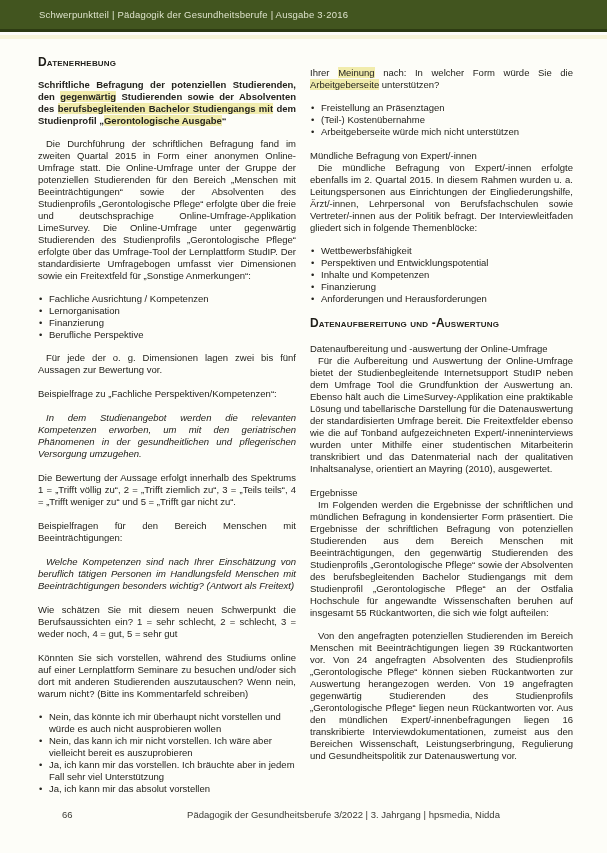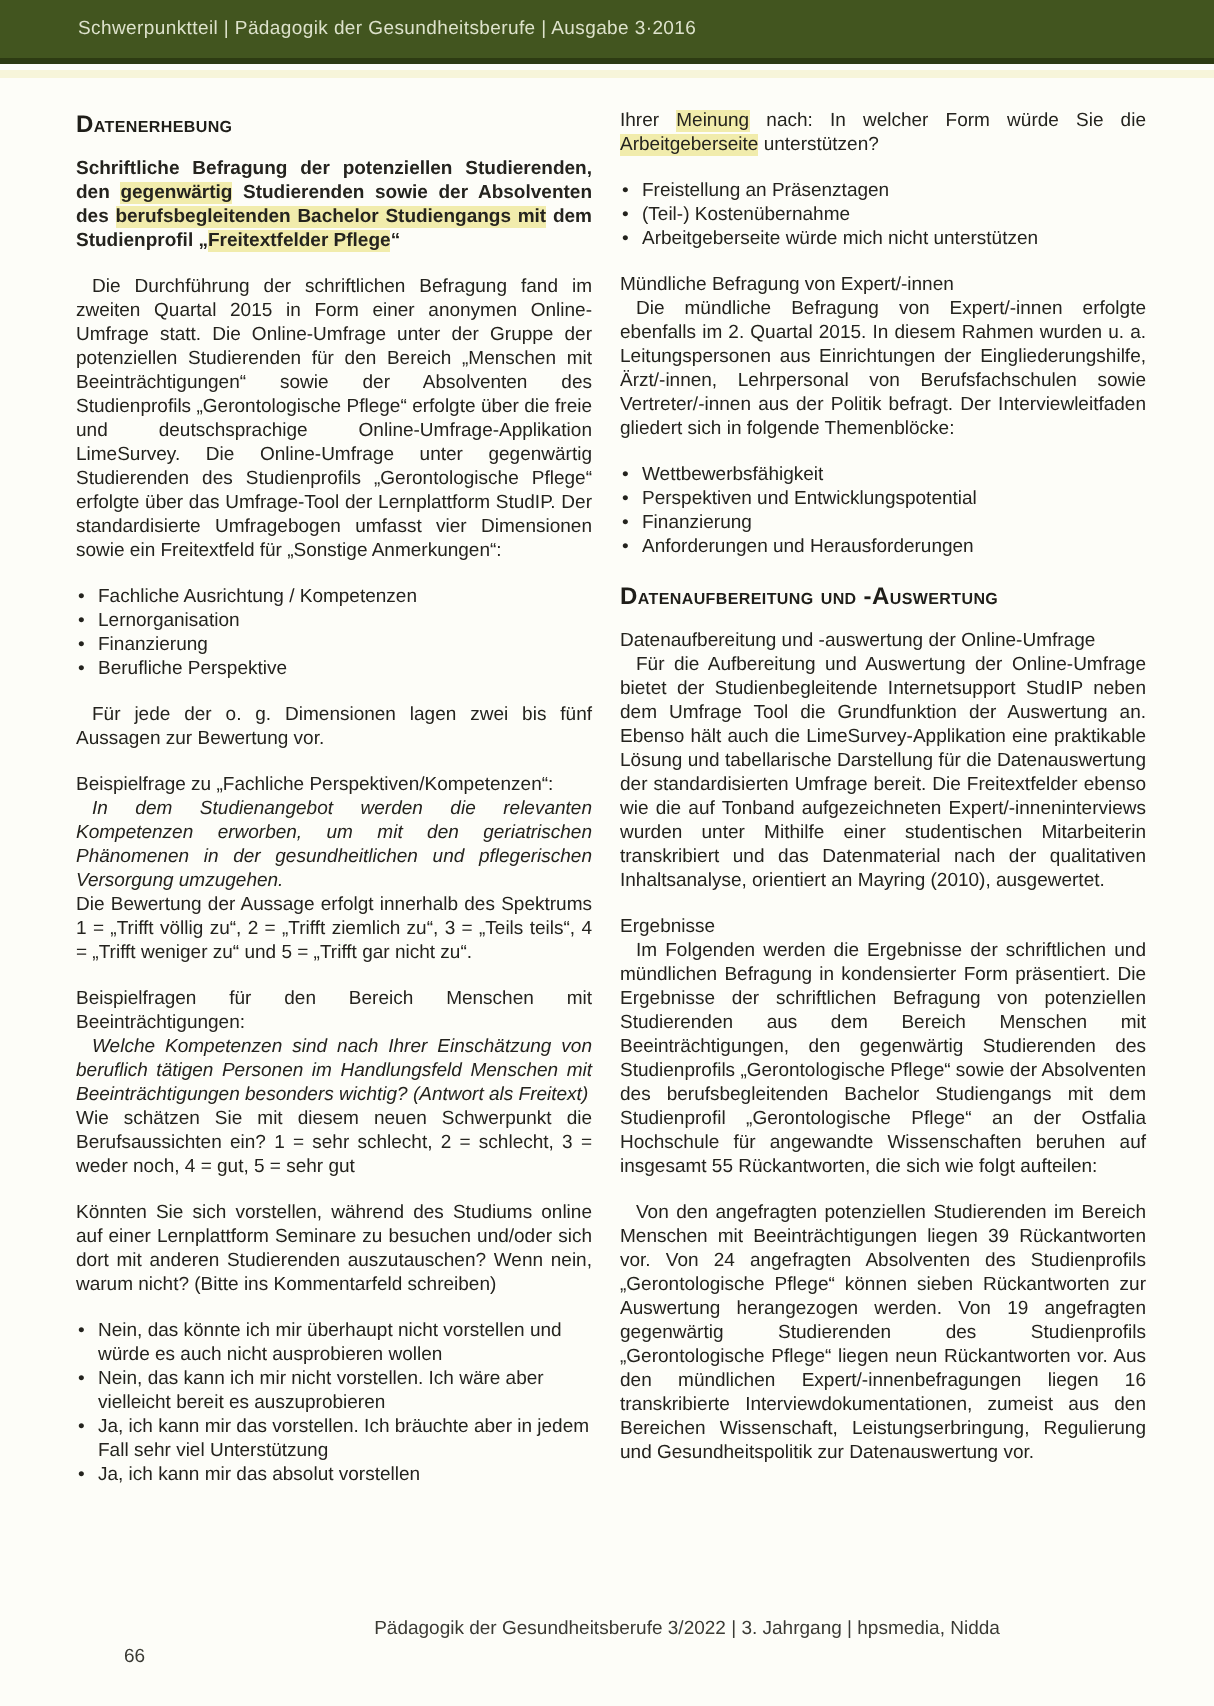--- a/index.html
+++ b/index.html
@@ -38,59 +38,59 @@
   .col-right { left: 310px; top: 55px; width: 263px; }
   .section-heading {
     font-variant: small-caps;
     font-size: 12px; line-height: 15px;
     letter-spacing: 0.2px;
     color: #1f1e19;
     margin: 0 0 9px 0;
     text-align: left;
   }
   p { margin: 0 0 11px 0; }
-  .tight { margin-bottom: 0; }
+  .tight { margin-bottom: 0; margin-top: 12px; }
   .block { margin-bottom: 11px; }
   .indent { text-indent: 8px; }
   .bold { font-weight: bold; }
   .italic { font-style: italic; }
   .hl { background: #f1ecac; }
   .bullets { margin: 11px 0 11px 0; }
   .bi {
     position: relative;
     padding-left: 11px;
     text-align: left;
   }
   .bi::before {
     content: "\2022";
     position: absolute; left: 1px; top: 0;
   }
   .footer {
     position: absolute; top: 809px; left: 0;
     width: 607px; height: 20px;
     font-size: 9.5px; color: #3a3a34;
   }
-  .page-number { position: absolute; left: 62px; top: 14px; }
+  .page-number { position: absolute; left: 62px; top: 0; }
   .footer-text {
     position: absolute; left: 115px; right: 35px; top: 0;
     text-align: center; white-space: nowrap;
   }
 </style>
 </head>
 <body>
 
 <div class="header-bar">
   <span class="header-text">Schwerpunktteil | Pädagogik der Gesundheitsberufe | Ausgabe 3·2016</span>
 </div>
 <div class="header-stripe"></div>
 
 <div class="col col-left">
   <h2 class="section-heading">Datenerhebung</h2>
 
-  <p class="bold"><span>Schriftliche Befragung der potenziellen Studierenden, den </span><span class="hl">gegenwärtig</span><span> Studierenden sowie der Absolventen des </span><span class="hl">berufsbegleitenden Bachelor Studiengangs mit</span><span> dem Studienprofil „</span><span class="hl">Freitextfelder Pflege</span><span>“</span></p>
+  <p class="bold"><span>Schriftliche Befragung der potenziellen Studierenden, den </span><span class="hl">gegenwärtig</span><span> Studierenden sowie der Absolventen des </span><span class="hl">berufsbegleitenden Bachelor Studiengangs mit</span><span> dem Studienprofil „</span><span class="hl">Gerontologische Ausgabe</span><span>“</span></p>
 
   <p class="indent">Die Durchführung der schriftlichen Befragung fand im zweiten Quartal 2015 in Form einer anonymen Online-Umfrage statt. Die Online-Umfrage unter der Gruppe der potenziellen Studierenden für den Bereich „Menschen mit Beeinträchtigungen“ sowie der Absolventen des Studienprofils „Gerontologische Pflege“ erfolgte über die freie und deutschsprachige Online-Umfrage-Applikation LimeSurvey. Die Online-Umfrage unter gegenwärtig Studierenden des Studienprofils „Gerontologische Pflege“ erfolgte über das Umfrage-Tool der Lernplattform StudIP. Der standardisierte Umfragebogen umfasst vier Dimensionen sowie ein Freitextfeld für „Sonstige Anmerkungen“:</p>
 
   <div class="bullets">
     <div class="bi">Fachliche Ausrichtung / Kompetenzen</div>
     <div class="bi">Lernorganisation</div>
     <div class="bi">Finanzierung</div>
     <div class="bi">Berufliche Perspektive</div>
   </div>
 
@@ -125,20 +125,21 @@
     <div class="bi">(Teil-) Kostenübernahme</div>
     <div class="bi">Arbeitgeberseite würde mich nicht unterstützen</div>
   </div>
 
   <p class="tight">Mündliche Befragung von Expert/-innen</p>
   <p class="indent">Die mündliche Befragung von Expert/-innen erfolgte ebenfalls im 2. Quartal 2015. In diesem Rahmen wurden u. a. Leitungspersonen aus Einrichtungen der Eingliederungshilfe, Ärzt/-innen, Lehrpersonal von Berufsfachschulen sowie Vertreter/-innen aus der Politik befragt. Der Interviewleitfaden gliedert sich in folgende Themenblöcke:</p>
 
   <div class="bullets">
     <div class="bi">Wettbewerbsfähigkeit</div>
     <div class="bi">Perspektiven und Entwicklungspotential</div>
+    <div class="bi">Inhalte und Kompetenzen</div>
     <div class="bi">Finanzierung</div>
     <div class="bi">Anforderungen und Herausforderungen</div>
   </div>
 
   <h2 class="section-heading">Datenaufbereitung und -Auswertung</h2>
 
   <p class="tight">Datenaufbereitung und -auswertung der Online-Umfrage</p>
   <p class="indent">Für die Aufbereitung und Auswertung der Online-Umfrage bietet der Studienbegleitende Internetsupport StudIP neben dem Umfrage Tool die Grundfunktion der Auswertung an. Ebenso hält auch die LimeSurvey-Applikation eine praktikable Lösung und tabellarische Darstellung für die Datenauswertung der standardisierten Umfrage bereit. Die Freitextfelder ebenso wie die auf Tonband aufgezeichneten Expert/-inneninterviews wurden unter Mithilfe einer studentischen Mitarbeiterin transkribiert und das Datenmaterial nach der qualitativen Inhaltsanalyse, orientiert an Mayring (2010), ausgewertet.</p>
 
   <p class="tight">Ergebnisse</p>

